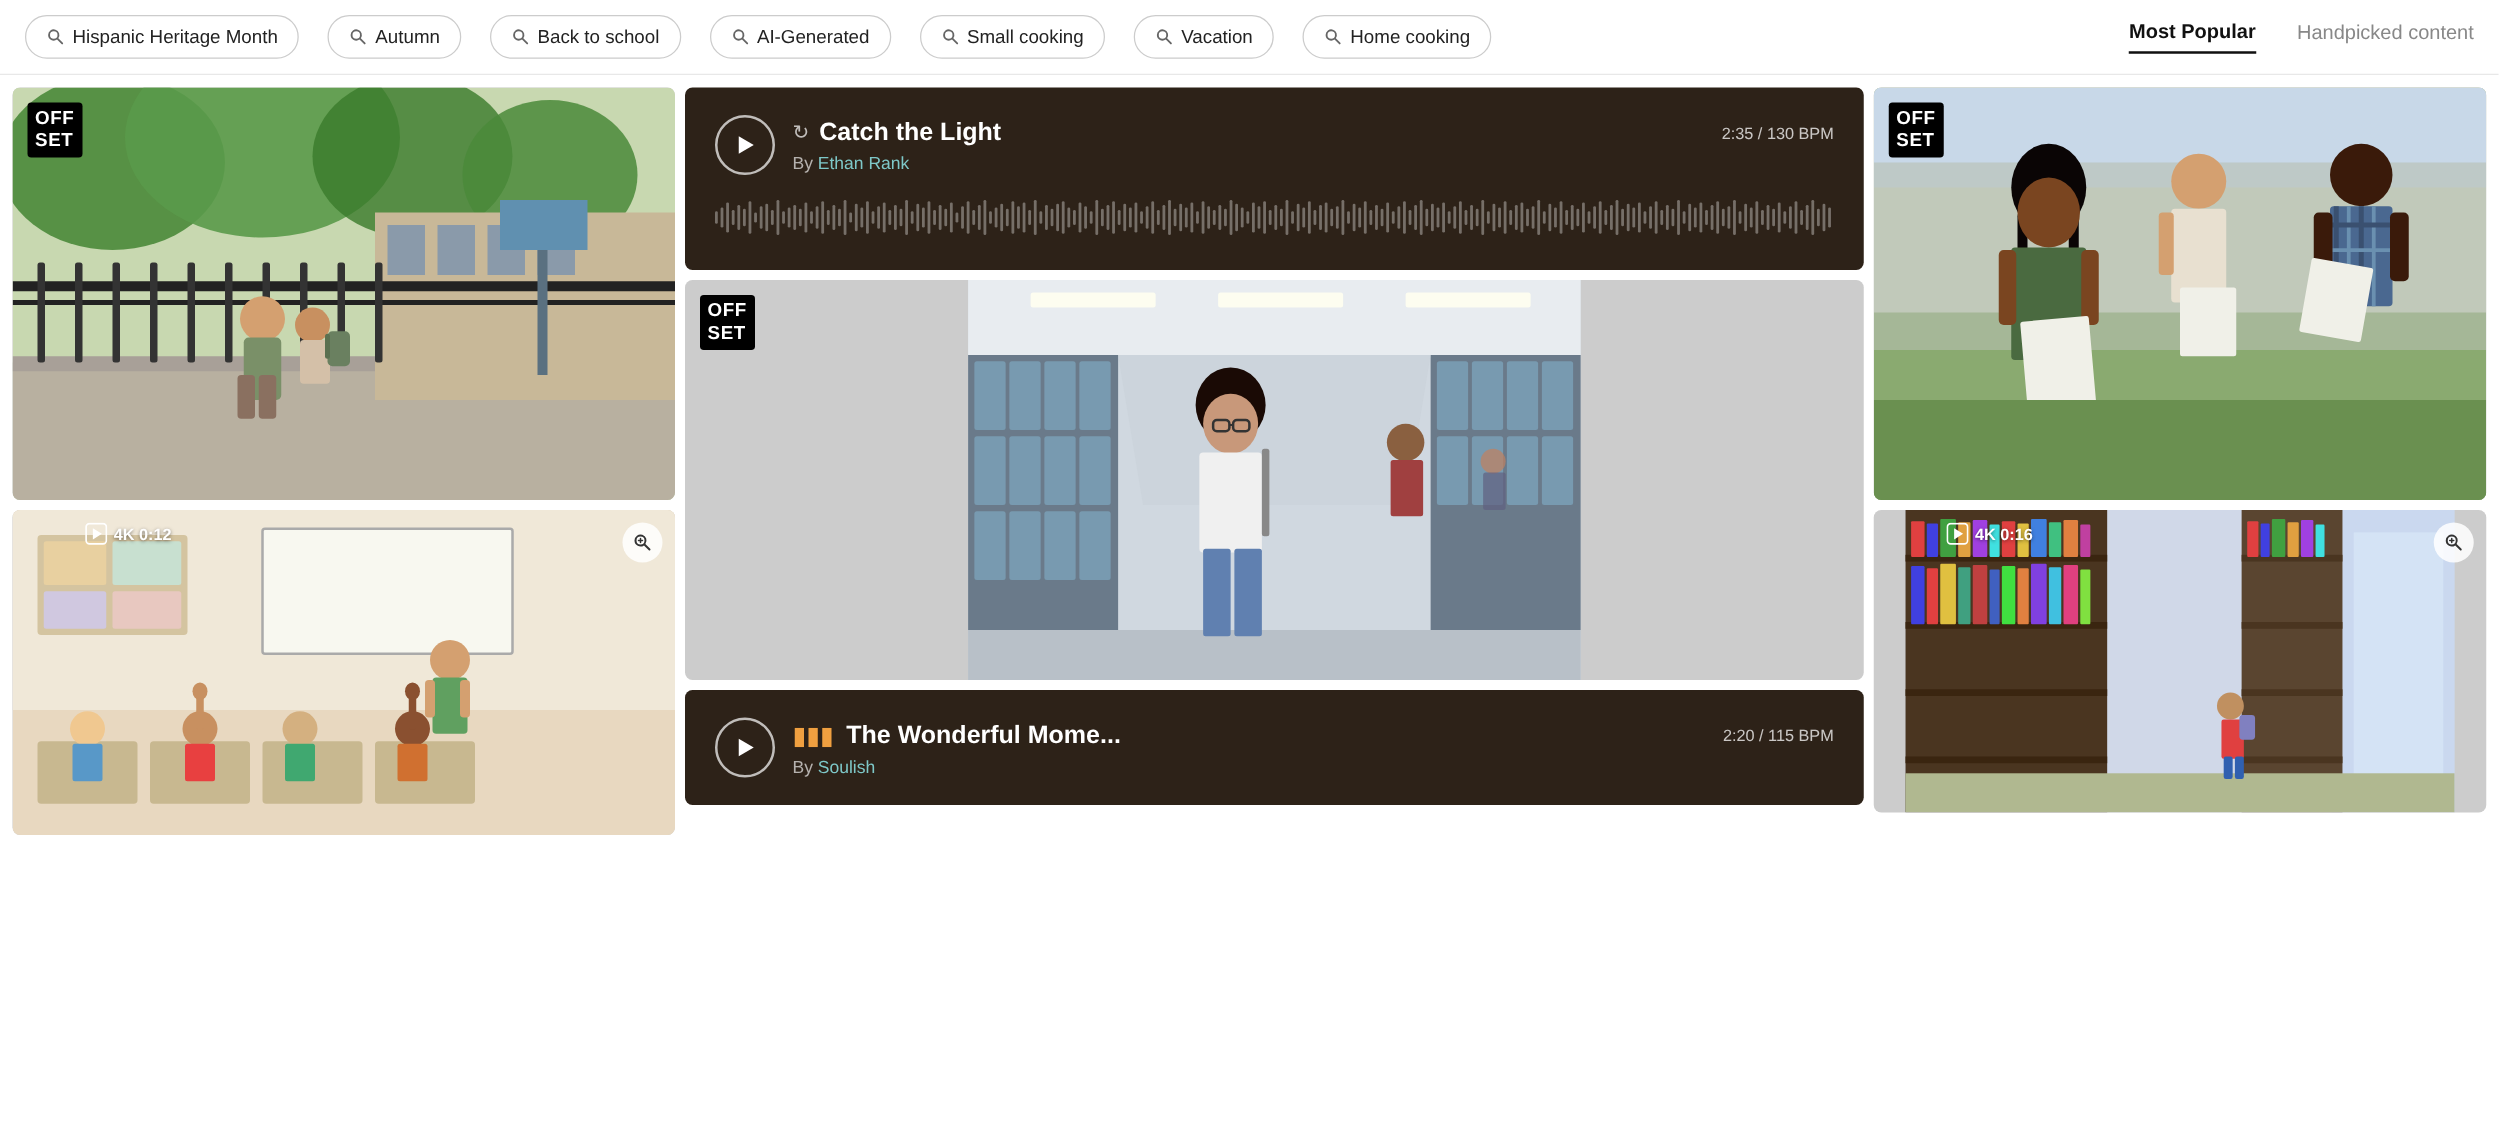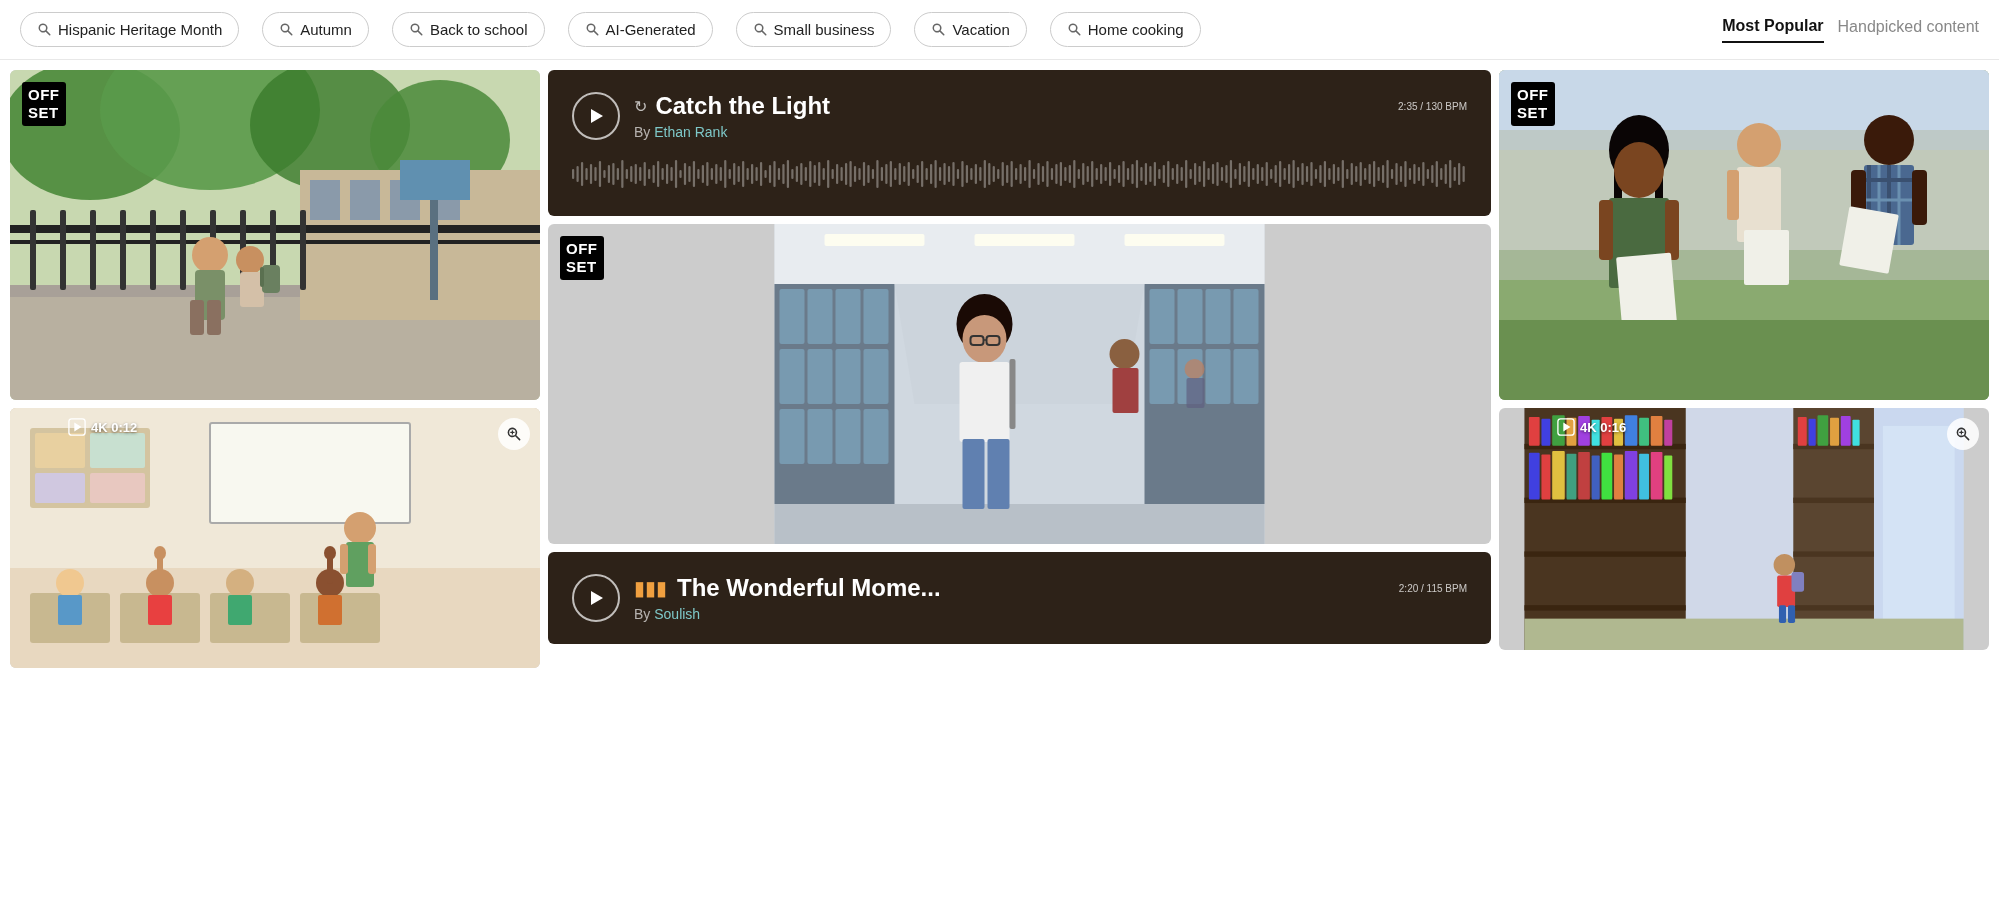--- a/index.html
+++ b/index.html
@@ -43,21 +43,21 @@
     }
     .pill .search-icon {
       width: 15px;
       height: 15px;
       color: #666;
     }
 
     .tab-group {
       display: flex;
       align-items: center;
-      gap: 14px;
+      gap: 33px;
       padding-left: 20px;
     }
     .tab {
       font-size: 16px;
       cursor: pointer;
       padding-bottom: 6px;
       white-space: nowrap;
       color: #888;
       font-weight: 400;
     }
@@ -195,30 +195,30 @@
     .audio-meta {
       flex: 1;
     }
     .audio-title-row {
       display: flex;
       align-items: center;
       gap: 8px;
       margin-bottom: 4px;
     }
     .audio-title {
-      font-size: 24px;
+      font-size: 20px;
       font-weight: 600;
       color: #fff;
     }
     .audio-refresh-icon {
       color: rgba(255,255,255,0.7);
       font-size: 16px;
     }
     .audio-duration {
-      font-size: 10px;
+      font-size: 13px;
       color: rgba(255,255,255,0.75);
       margin-left: auto;
       white-space: nowrap;
     }
     .audio-author {
       font-size: 14px;
       color: rgba(255,255,255,0.65);
     }
     .audio-author a {
       color: #7ec8c8;
@@ -276,21 +276,21 @@
       <svg class="search-icon" viewBox="0 0 20 20" fill="currentColor">
         <path fill-rule="evenodd" d="M8 4a4 4 0 100 8 4 4 0 000-8zM2 8a6 6 0 1110.89 3.476l4.817 4.817a1 1 0 01-1.414 1.414l-4.816-4.816A6 6 0 012 8z" clip-rule="evenodd"></path>
       </svg>
       <span>AI-Generated</span>
     </div>
 
     <div class="pill">
       <svg class="search-icon" viewBox="0 0 20 20" fill="currentColor">
         <path fill-rule="evenodd" d="M8 4a4 4 0 100 8 4 4 0 000-8zM2 8a6 6 0 1110.89 3.476l4.817 4.817a1 1 0 01-1.414 1.414l-4.816-4.816A6 6 0 012 8z" clip-rule="evenodd"></path>
       </svg>
-      <span>Small business</span>
+      <span>Small cooking</span>
     </div>
 
     <div class="pill">
       <svg class="search-icon" viewBox="0 0 20 20" fill="currentColor">
         <path fill-rule="evenodd" d="M8 4a4 4 0 100 8 4 4 0 000-8zM2 8a6 6 0 1110.89 3.476l4.817 4.817a1 1 0 01-1.414 1.414l-4.816-4.816A6 6 0 012 8z" clip-rule="evenodd"></path>
       </svg>
       <span>Vacation</span>
     </div>
 
     <div class="pill">

